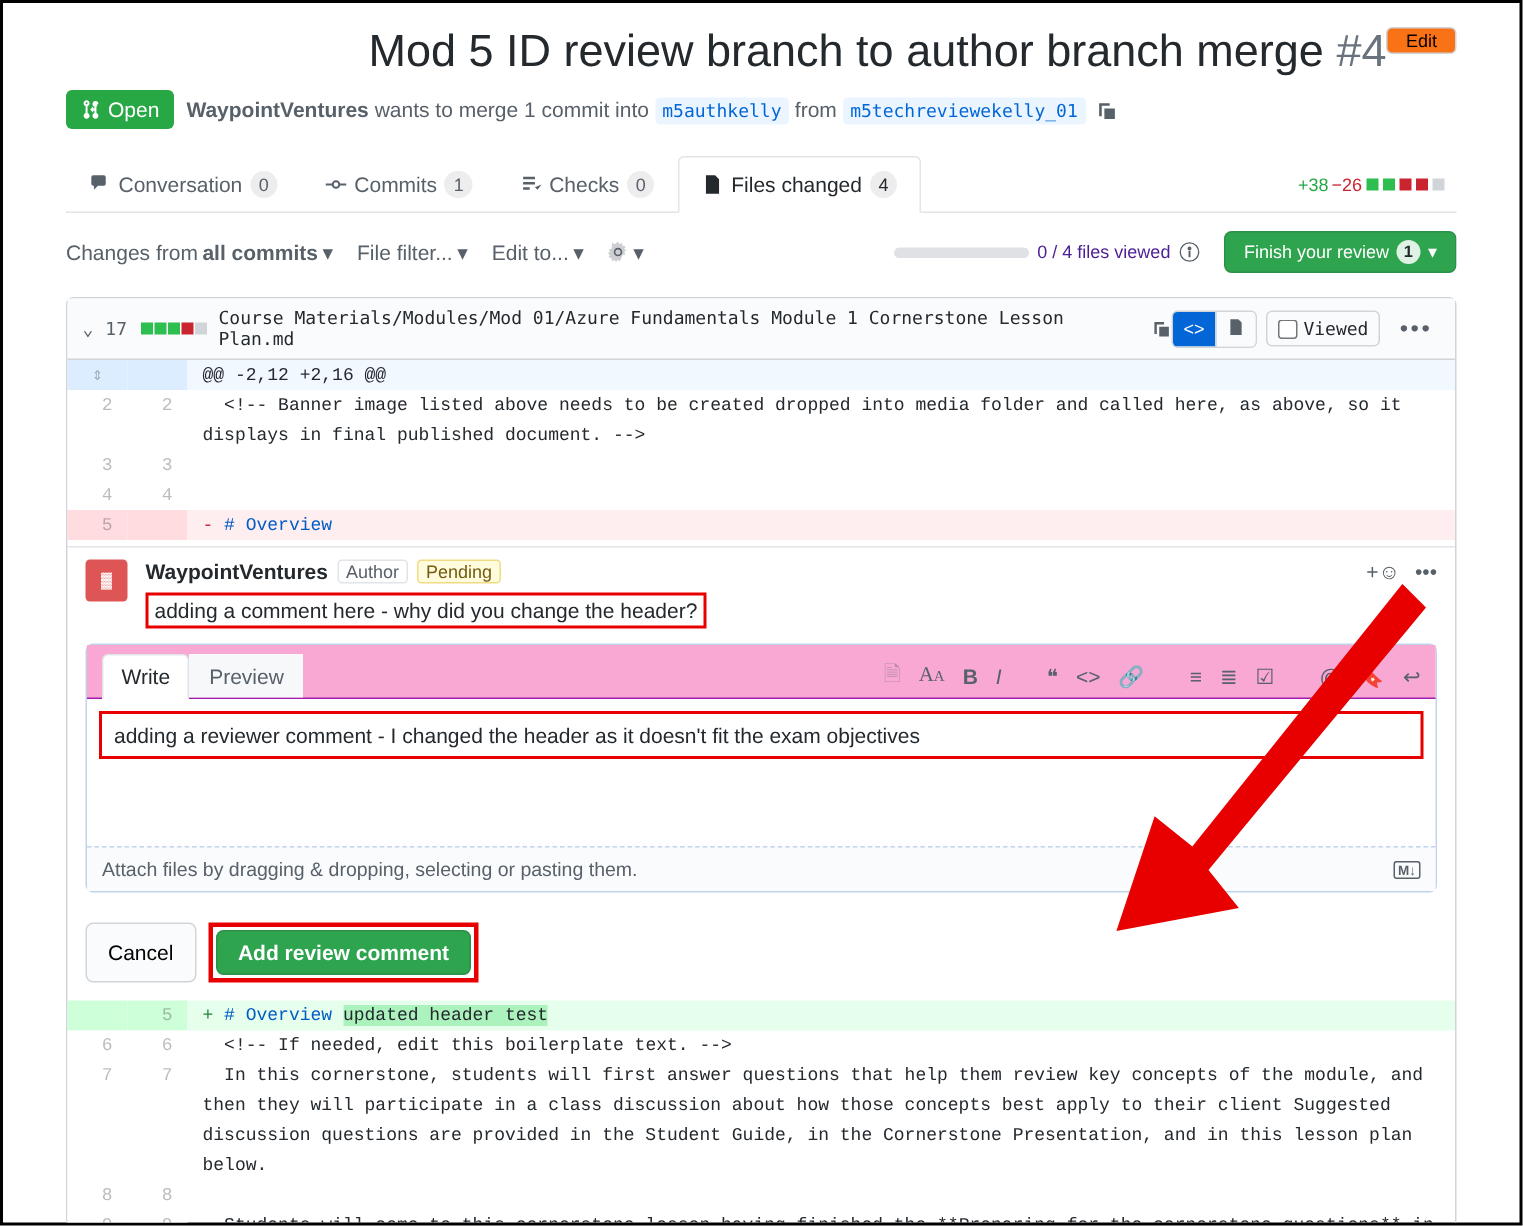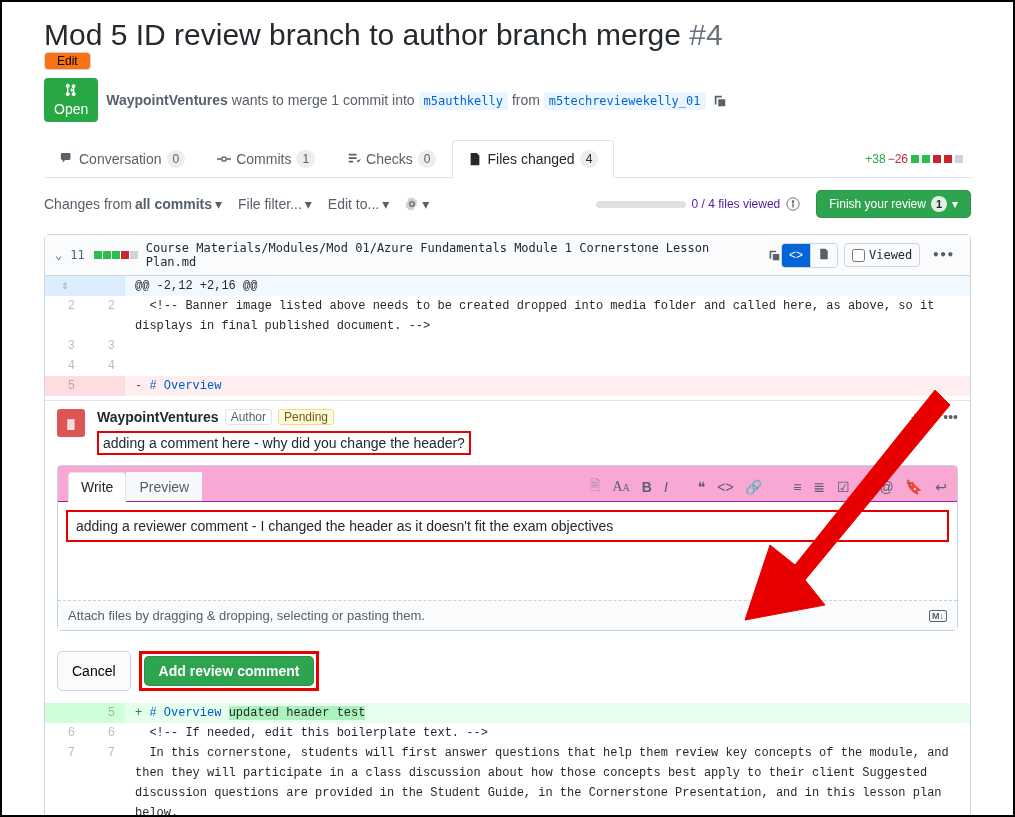--- a/index.html
+++ b/index.html
@@ -1,23 +1,23 @@
 <!DOCTYPE html>
 <html><head>
 <meta charset="utf-8">
 <style>
 * { box-sizing: border-box; margin: 0; padding: 0; }
 body { font-family: -apple-system, BlinkMacSystemFont, "Segoe UI", Helvetica, Arial, sans-serif; font-size: 14px; color: #24292e; background: #fff; padding: 2px; border: 2px solid #000; width: 1015px; height: 817px; overflow: hidden; }
 .container { padding: 14px 40px 0 40px; }
-.header-row { display: flex; justify-content: flex-end; align-items: flex-start; flex-direction: column; }
+.header-row { display: flex; justify-content: flex-end; align-items: flex-start; }
 .pr-title { font-size: 30px; font-weight: 400; }
 .pr-number { color: #6a737d; font-weight: 300; }
 .edit-btn { background: #f97316; border: 1px solid #d1d5da; border-radius: 4px; padding: 1px 12px; font-size: 12px; font-weight: 500; cursor: pointer; }
 .status-row { display: flex; align-items: center; gap: 8px; margin-top: 8px; }
-.state-badge { background: #28a745; color: #fff; padding: 5px 10px; border-radius: 4px; font-size: 14px; font-weight: 500; display: inline-flex; align-items: center; gap: 4px; flex-direction: column; }
+.state-badge { background: #28a745; color: #fff; padding: 5px 10px; border-radius: 4px; font-size: 14px; font-weight: 500; display: inline-flex; align-items: center; gap: 4px; }
 .status-text { color: #586069; font-size: 14px; }
 .status-text b { font-weight: 600; color: #586069; }
 .branch-tag { background: #eaf5ff; color: #0366d6; padding: 2px 5px; border-radius: 3px; font-family: SFMono-Regular, Consolas, monospace; font-size: 12px; }
 .tabs-row { display: flex; align-items: center; border-bottom: 1px solid #e1e4e8; margin-top: 18px; justify-content: space-between; }
 .tabs-left { display: flex; }
 .tab { padding: 9px 15px; font-size: 14px; color: #586069; display: inline-flex; align-items: center; gap: 5px; cursor: pointer; border: 1px solid transparent; border-bottom: none; }
 .tab.active { border: 1px solid #e1e4e8; border-bottom: 1px solid #fff; margin-bottom: -1px; border-radius: 4px 4px 0 0; color: #24292e; background: #fff; }
 .counter { background: rgba(27,31,35,0.08); border-radius: 10px; padding: 0 6px; font-size: 12px; min-width: 18px; text-align: center; line-height: 18px; }
 .diffstat { font-size: 12px; color: #586069; display: inline-flex; align-items: center; gap: 2px; margin-right: 8px; }
 .diff-add { color: #28a745; }
@@ -175,21 +175,21 @@
       <button class="finish-btn">
         <span>Finish your review</span><span class="finish-count">1</span> ▾
       </button>
     </div>
   </div>
 
   <div class="file-box">
     <div class="file-header">
       <div class="file-header-left">
         <span style="cursor:pointer">⌄</span>
-        <span>11</span>
+        <span>17</span>
         <span style="display:inline-flex">
             <span class="diff-block block-green"></span>
             <span class="diff-block block-green"></span>
             <span class="diff-block block-green"></span>
             <span class="diff-block block-red"></span>
             <span class="diff-block block-gray"></span>
           </span>
         <span class="file-path">Course Materials/Modules/Mod 01/Azure Fundamentals Module 1 Cornerstone Lesson Plan.md</span>
         <svg width="13" height="13" viewBox="0 0 16 16" fill="#586069">
             <path d="M2 2h8v2H4v8H2V2zm4 4h8v8H6V6z"></path>

